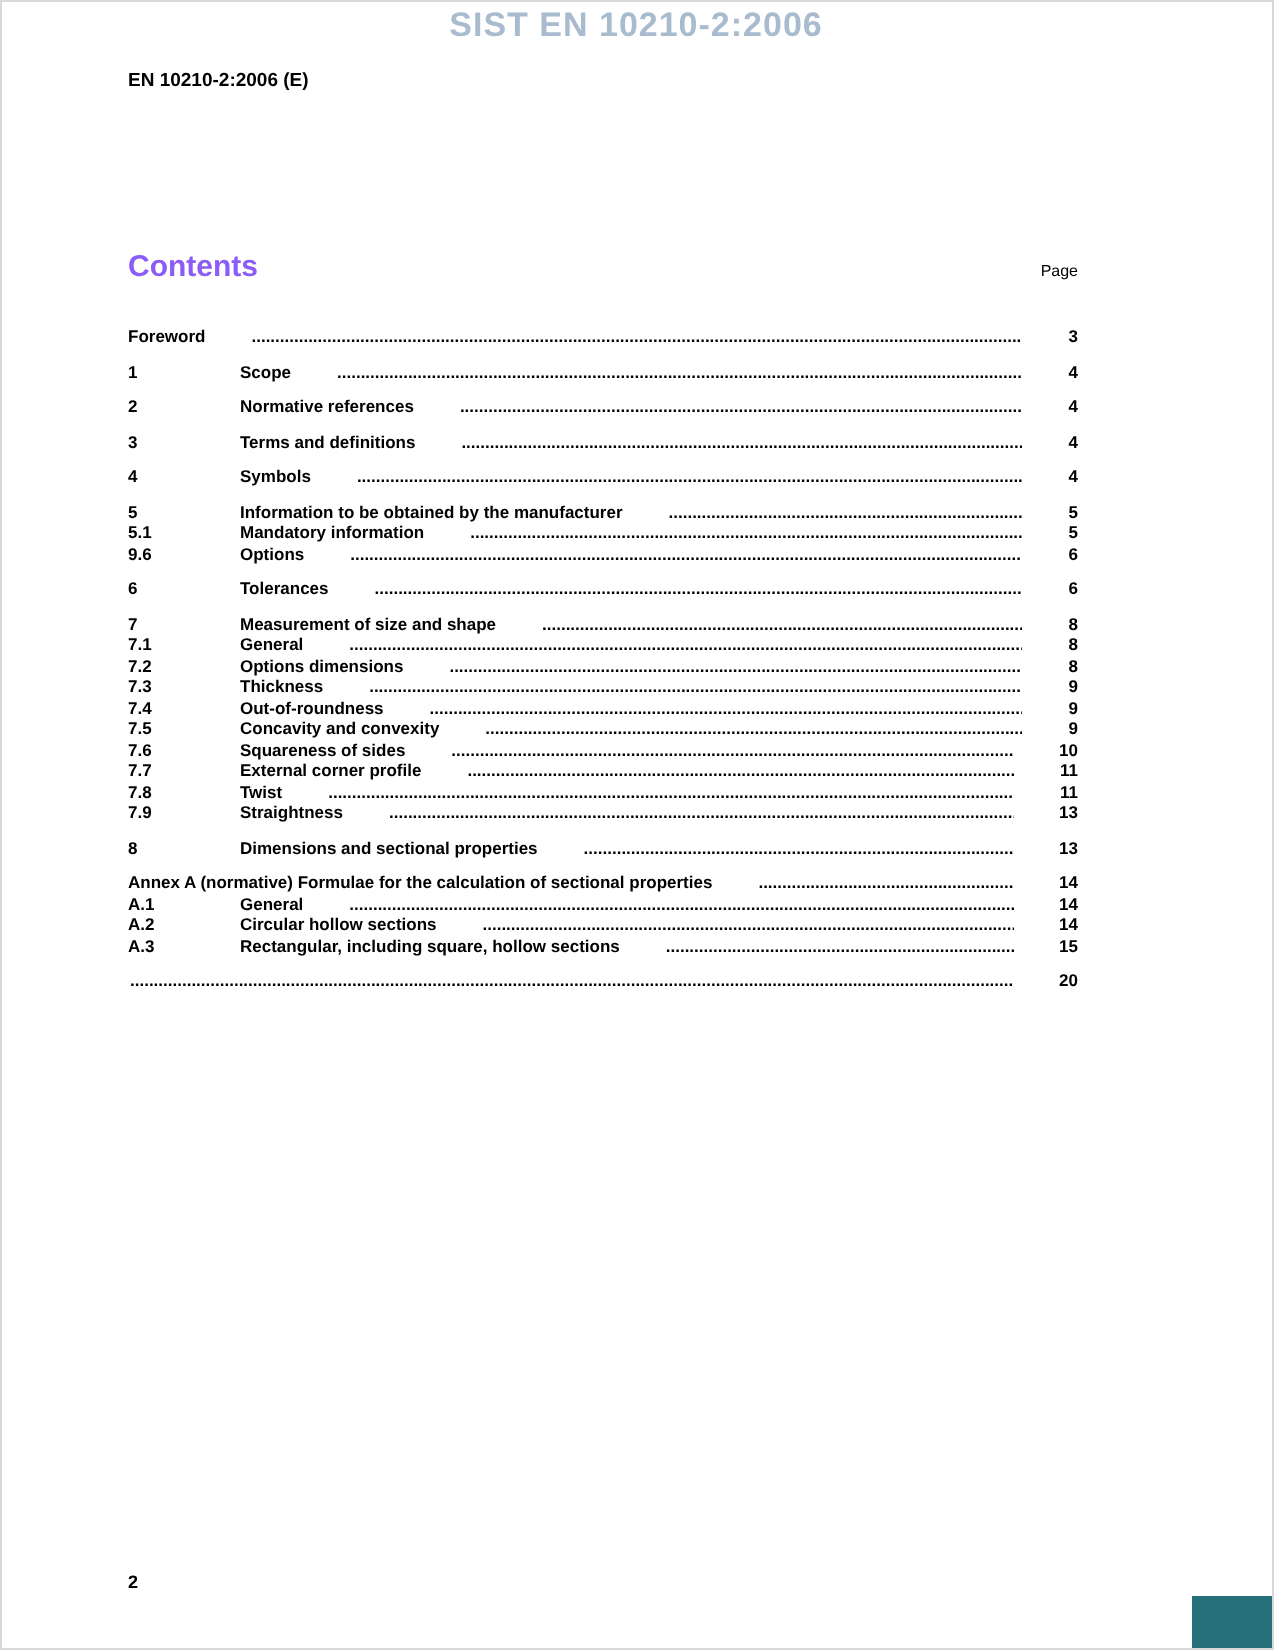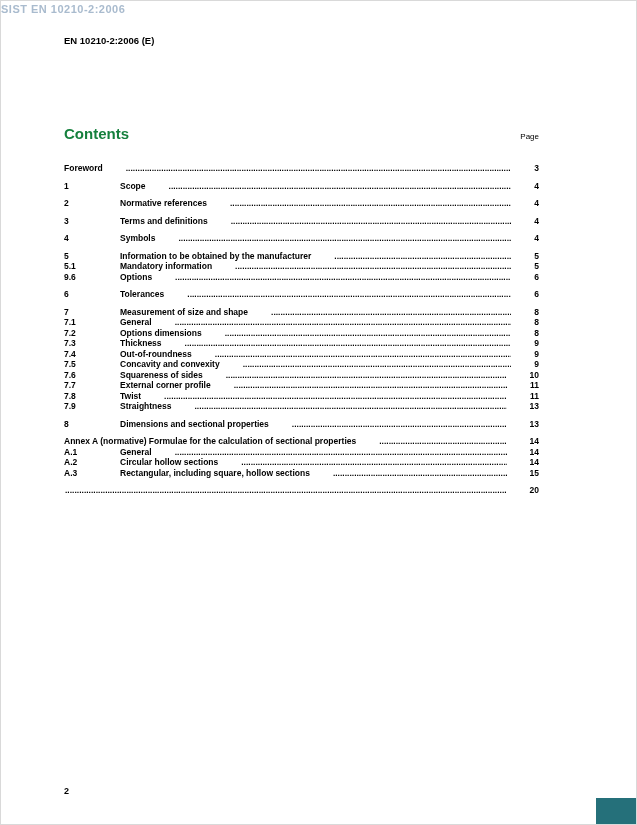--- a/index.html
+++ b/index.html
@@ -14,22 +14,22 @@
     border: 1px solid #d9d9d9;
     overflow: hidden;
     margin: 0 auto;
   }
 
   .watermark {
     position: absolute;
     top: 2px;
     left: 0;
     right: 1px;
-    text-align: left;
-    font-size: 11px;
+    text-align: center;
+    font-size: 17px;
     font-weight: bold;
     letter-spacing: 0.5px;
   }
 
   .doc-header {
     position: absolute;
     top: 34px;
     left: 63px;
     font-size: 9.5px;
     font-weight: bold;
@@ -37,21 +37,21 @@
 
   .contents-head {
     position: absolute;
     top: 124px;
     left: 63px;
     right: 97px;
     display: flex;
     align-items: baseline;
     justify-content: space-between;
   }
-  .contents-title { font-size: 15px; font-weight: bold; color: #15803d; }
+  .contents-title { font-size: 15px; font-weight: bold; color: #8b5cf6; }
   .page-label { font-size: 8px; color: #000; }
 
   .toc {
     position: absolute;
     top: 162px;
     left: 63px;
     right: 97px;
   }
   .toc-group + .toc-group { margin-top: 7px; }
 

